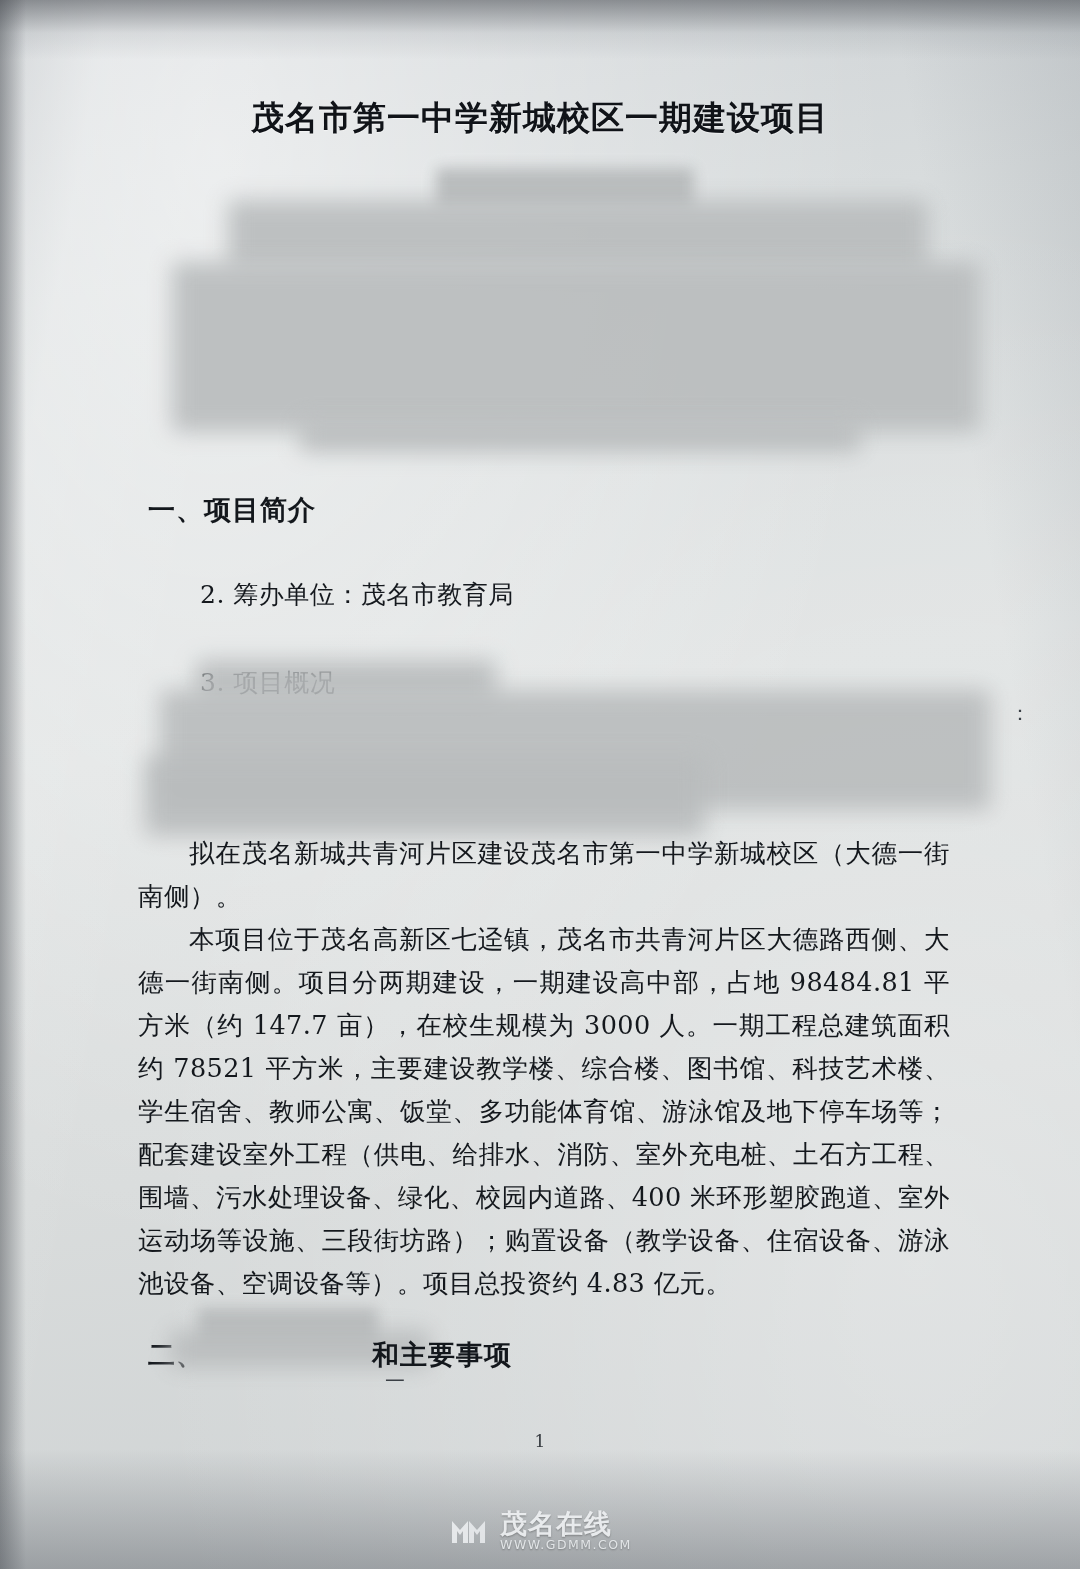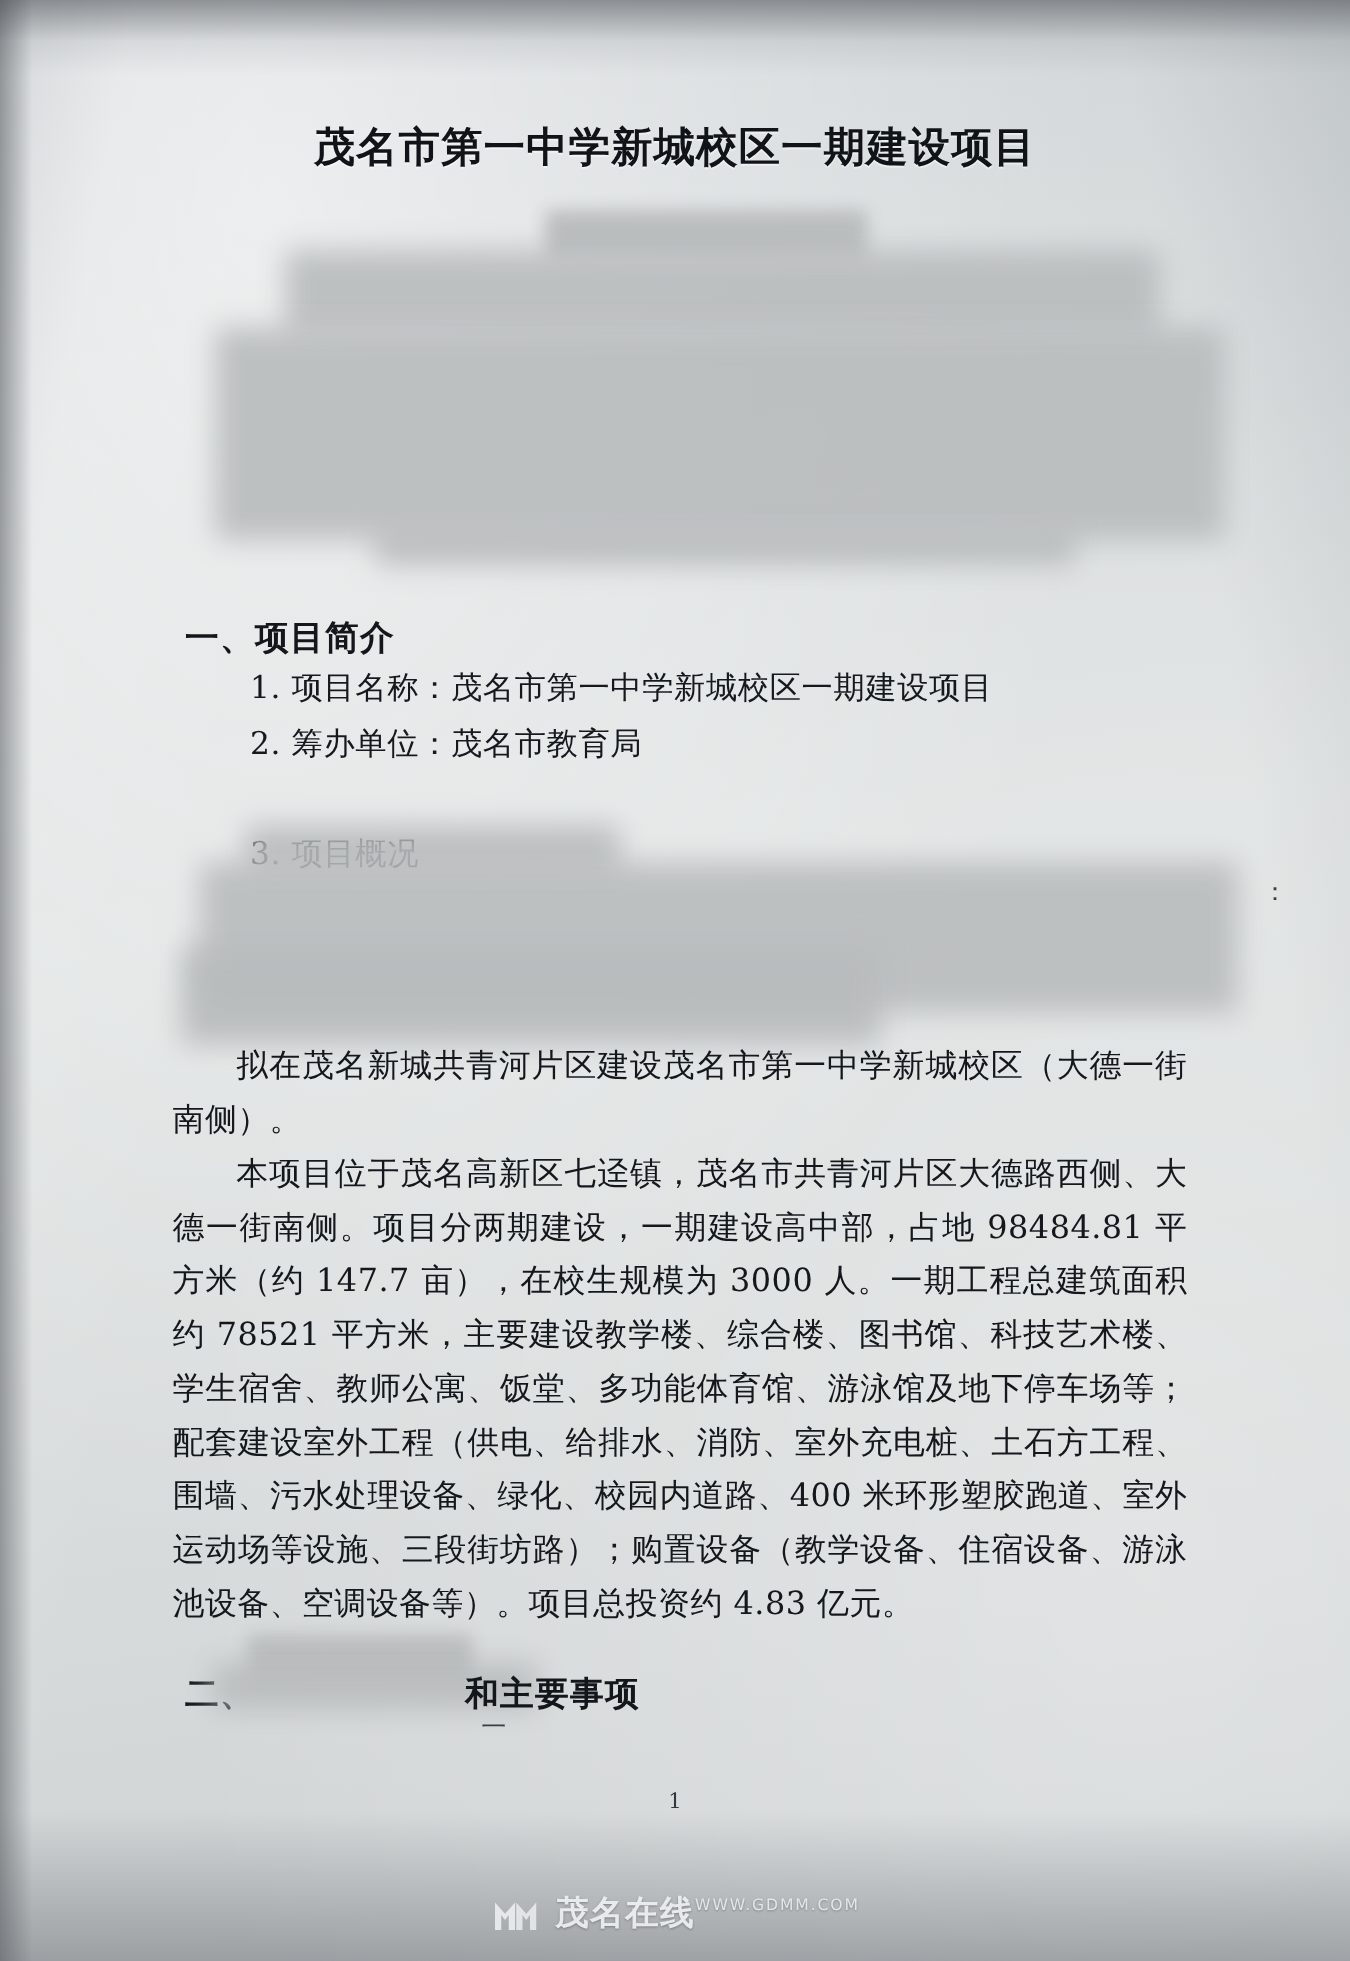--- a/index.html
+++ b/index.html
@@ -121,21 +121,21 @@
     justify-content: center;
     gap: 12px;
     opacity: 0.85;
   }
   .wm-logo {
     width: 40px; height: 40px;
     position: relative;
   }
   .wm-text {
     display: flex;
-    flex-direction: row;
+    flex-direction: column;
     line-height: 1.05;
   }
   .wm-main {
     font-family: "DejaVu Sans", "Liberation Sans", sans-serif;
     font-size: 27px;
     font-weight: bold;
     color: #f2f4f6;
     letter-spacing: 1px;
     text-shadow: 0 1px 2px rgba(0,0,0,0.35);
   }
@@ -164,21 +164,20 @@
 
   <div class="doc-title">茂名市第一中学新城校区一期建设项目</div>
 
   <div class="redact" style="left:436px; top:168px; width:258px; height:40px;"></div>
   <div class="redact soft" style="left:228px; top:200px; width:700px; height:70px;"></div>
   <div class="redact soft" style="left:172px; top:262px; width:808px; height:170px;"></div>
   <div class="redact soft" style="left:300px; top:420px; width:560px; height:32px;"></div>
 
   <div class="section-head" style="left:148px; top:467px;">一、项目简介</div>
 
-  <div class="list-item" style="left:200px; top:533px;">1. 项目名称：茂名市第一中学新城校区一期建设项目</div>
   <div class="list-item" style="left:200px; top:578px;">2. 筹办单位：茂名市教育局</div>
   <div class="list-item" style="left:200px; top:622px;margin-top:44px;">3. 项目概况</div>
 
   <div class="redact soft" style="left:196px; top:660px; width:300px; height:42px;"></div>
   <div class="redact soft" style="left:160px; top:690px; width:830px; height:120px;"></div>
   <div class="redact soft" style="left:145px; top:756px; width:560px; height:80px;"></div>
 
   <div class="stray" style="left:1010px; top:700px;">：</div>
 
   <div class="body-block indent" style="top:832px; left:138px; width:812px;">拟在茂名新城共青河片区建设茂名市第一中学新城校区（大德一街南侧）。</div>

